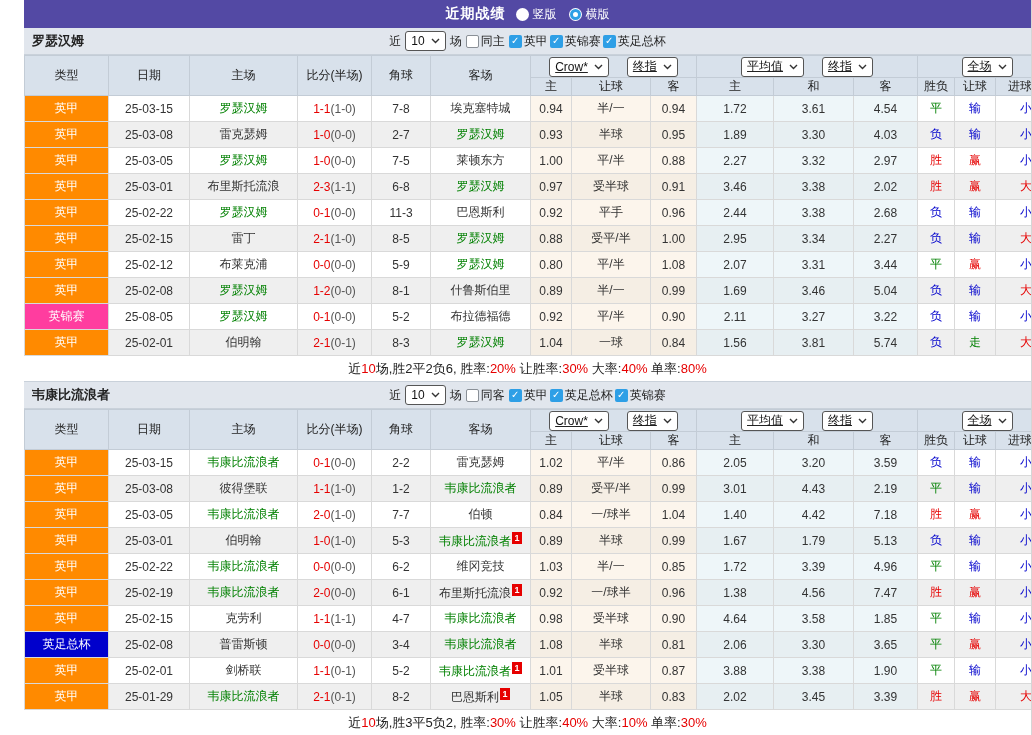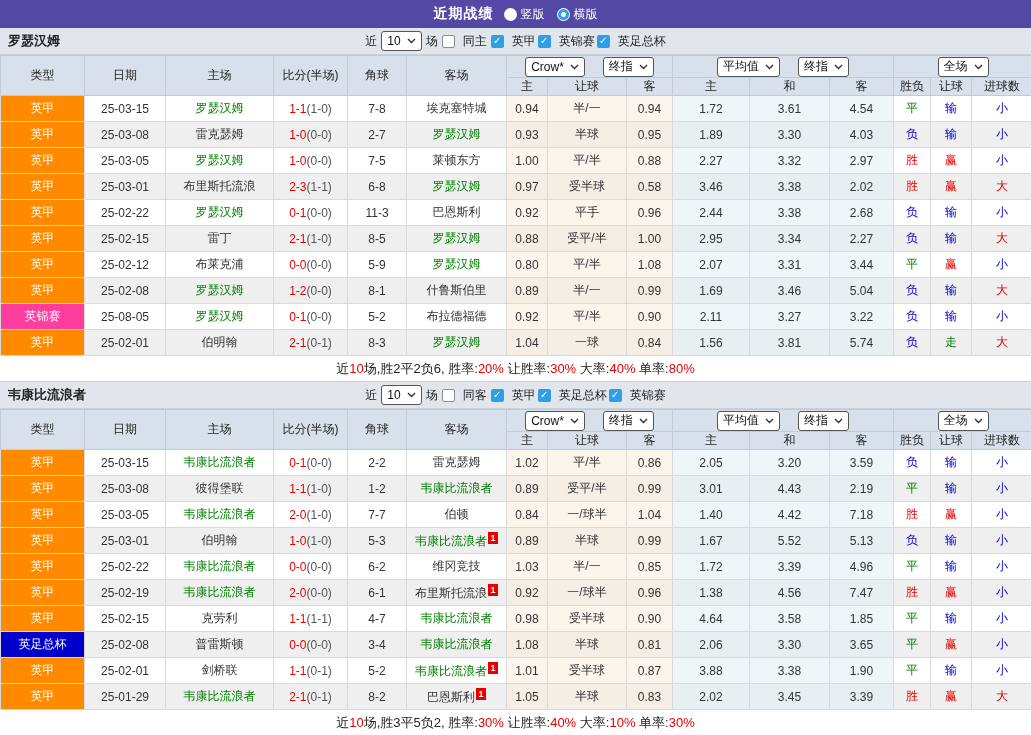--- a/index.html
+++ b/index.html
@@ -1,44 +1,44 @@
 <!DOCTYPE html>
 <html><head>
 <meta charset="utf-8">
 <style>
   html,body{margin:0;padding:0;background:#fff;}
   body{font-family:"Liberation Sans","DejaVu Sans",sans-serif;font-size:12px;color:#333;}
-  #app{width:1032px;height:735px;box-sizing:border-box;border-right:1px solid #D5D5D5;overflow:hidden;background:#fff;}
+  #app{width:1032px;height:735px;box-sizing:border-box;border-right:1px solid #D5D5D5;overflow:hidden;background:#fff;padding-left:24px;}
 
   
   .title-bar{height:28px;background:#5349A4;display:flex;align-items:center;justify-content:center;gap:10px;color:#fff;}
   .title-bar .title{font-size:14px;font-weight:bold;letter-spacing:1px;}
   .radio-opt{display:inline-flex;align-items:center;gap:4px;cursor:pointer;font-size:12px;color:#fff;}
   .radio{width:13px;height:13px;border-radius:50%;background:#fff;display:inline-block;position:relative;box-sizing:border-box;}
   .radio.checked::after{content:"";position:absolute;left:1px;top:1px;right:1px;bottom:1px;border-radius:50%;border:3px solid #2E9FE6;background:#fff;box-sizing:border-box;}
 
   
   .section-bar{height:27px;background:#E1E6ED;position:relative;display:flex;align-items:center;border-bottom:1px solid #C9D1DA;box-sizing:border-box;}
   .team-name{font-size:13px;font-weight:bold;color:#222;padding-left:8px;}
   .filter{position:absolute;left:0;right:0;display:flex;align-items:center;justify-content:center;gap:4px;color:#222;}
-  .cb-label{display:inline-flex;align-items:center;gap:8px;cursor:pointer;}
+  .cb-label{display:inline-flex;align-items:center;gap:2px;cursor:pointer;}
   .checkbox{width:13px;height:13px;border-radius:2px;display:inline-flex;align-items:center;justify-content:center;box-sizing:border-box;font-size:10px;font-weight:bold;line-height:1;}
   .checkbox.checked{background:#2E9FE6;color:#fff;}
   .checkbox.unchecked{background:#fff;border:1px solid #8A9097;}
 
   
   .select{display:inline-flex;align-items:center;gap:6px;background:#fff;border:1px solid #555;border-radius:3px;padding:1px 5px;height:16px;cursor:pointer;color:#111;white-space:nowrap;}
   .select .chev{display:inline-block;}
 
   
   table{border-collapse:collapse;table-layout:fixed;width:1032px;}
   thead td,thead th{background:#D8E1EB;border:1px solid #C3CCD6;text-align:center;font-weight:normal;color:#222;padding:0;}
   thead tr.sel-row td{height:21px;}
   thead tr.sub-row td{height:17px;}
-  .sel-cell{display:flex;align-items:center;justify-content:center;gap:18px;}
+  .sel-cell{display:flex;align-items:center;justify-content:center;gap:18px;text-decoration:underline;}
   tbody td{border:1px solid #D9D9D9;height:25px;text-align:center;padding:0;overflow:hidden;white-space:nowrap;}
   tbody tr:nth-child(even) td.plain{background:#EFEFEF;}
   tbody tr:nth-child(odd) td.plain{background:#FFF;}
   tbody tr:nth-child(odd) td.odds{background:#FCF5EC;}
   tbody tr:nth-child(even) td.odds{background:#F5EEE4;}
   tbody tr:nth-child(odd) td.avg{background:#EEF6F9;}
   tbody tr:nth-child(even) td.avg{background:#E7EFF2;}
   td.league{color:#fff;}
   .tname.hl{color:#008000;}
   .ft{color:#E60000;}
@@ -241,21 +241,21 @@
 
   <tr>
     <td class="league" style="background: rgb(255, 138, 0);">英甲</td>
     <td class="plain">25-03-01</td>
     <td class="plain"><span class="tname">布里斯托流浪</span></td>
     <td class="plain"><span class="ft">2-3</span><span class="ht">(1-1)</span></td>
     <td class="plain">6-8</td>
     <td class="plain"><span class="tname hl">罗瑟汉姆</span></td>
     <td class="odds">0.97</td>
     <td class="odds">受半球</td>
-    <td class="odds">0.58</td>
+    <td class="odds">0.91</td>
     <td class="avg">3.46</td>
     <td class="avg">3.38</td>
     <td class="avg">2.02</td>
     <td class="plain c-win">胜</td>
     <td class="plain c-win">赢</td>
     <td class="plain c-win">大</td>
   </tr>
 
   <tr>
     <td class="league" style="background: rgb(255, 138, 0);">英甲</td>
@@ -552,21 +552,21 @@
     <td class="league" style="background: rgb(255, 138, 0);">英甲</td>
     <td class="plain">25-03-01</td>
     <td class="plain"><span class="tname">伯明翰</span></td>
     <td class="plain"><span class="ft">1-0</span><span class="ht">(1-0)</span></td>
     <td class="plain">5-3</td>
     <td class="plain"><span class="tname hl">韦康比流浪者</span><sup class="card">1</sup></td>
     <td class="odds">0.89</td>
     <td class="odds">半球</td>
     <td class="odds">0.99</td>
     <td class="avg">1.67</td>
-    <td class="avg">5.52</td>
+    <td class="avg">1.79</td>
     <td class="avg">5.13</td>
     <td class="plain c-loss">负</td>
     <td class="plain c-loss">输</td>
     <td class="plain c-loss">小</td>
   </tr>
 
   <tr>
     <td class="league" style="background: rgb(255, 138, 0);">英甲</td>
     <td class="plain">25-02-22</td>
     <td class="plain"><span class="tname hl">韦康比流浪者</span></td>

